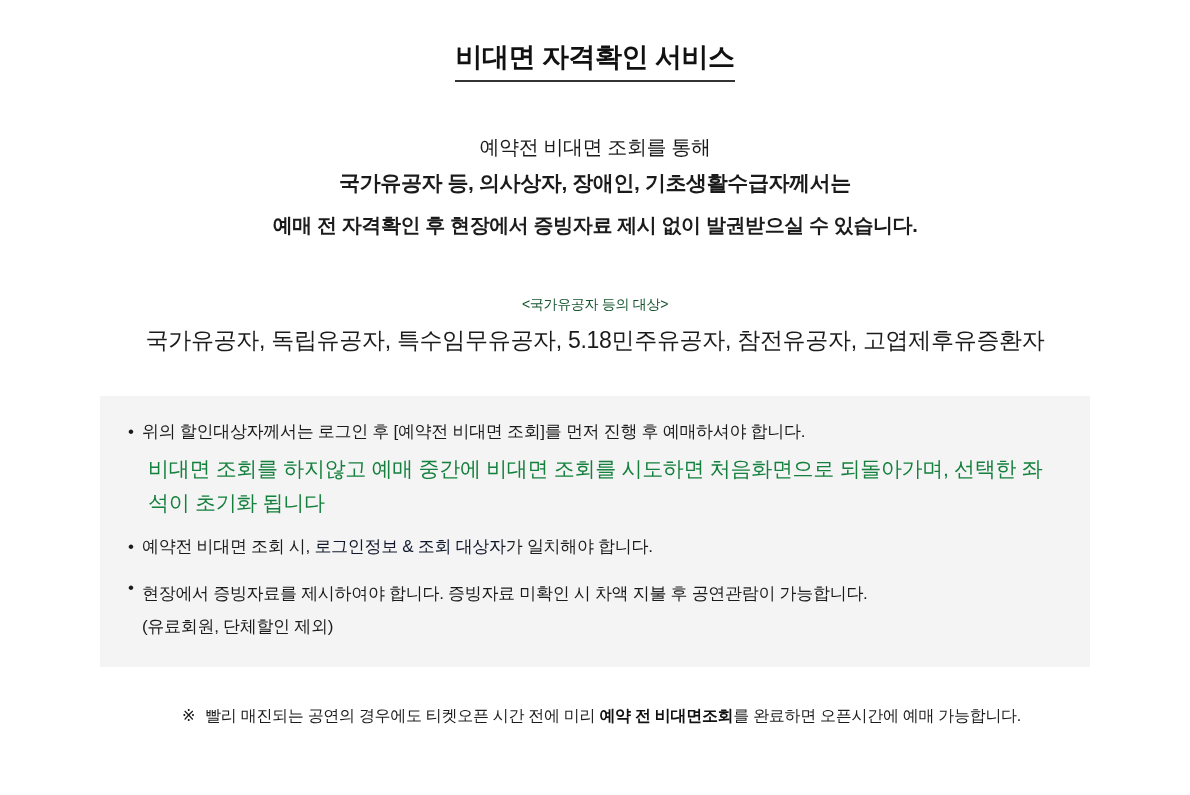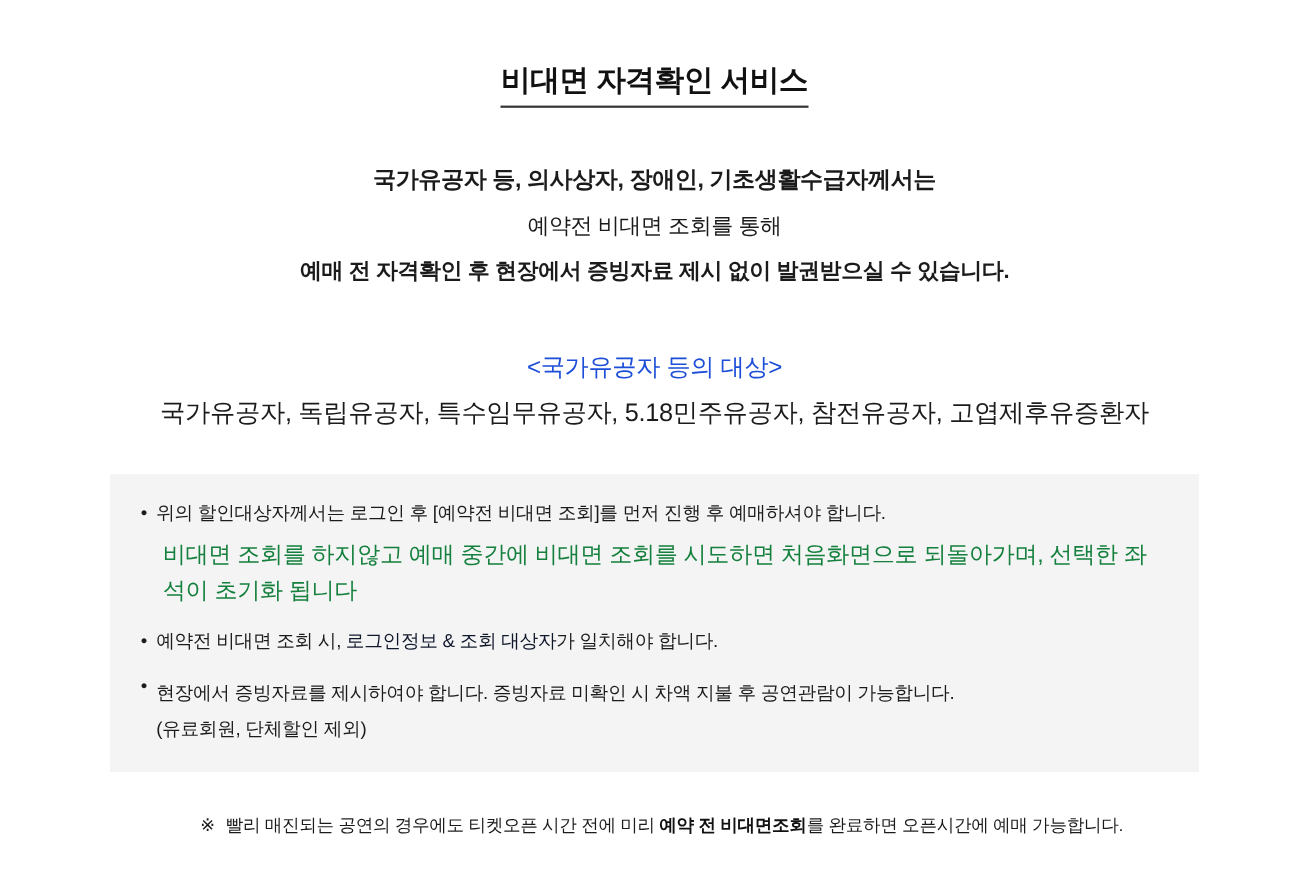--- a/index.html
+++ b/index.html
@@ -12,21 +12,20 @@
     background: #ffffff;
     font-family: "Liberation Sans", "DejaVu Sans", sans-serif;
     color: #222222;
     overflow: hidden;
   }
   .page {
     position: relative;
     width: 1190px;
     height: 652px;
     box-sizing: border-box;
-    margin-top: 16px;
   }
 
   
   .title-wrap {
     text-align: center;
     padding-top: 40px;
   }
   .title {
     display: inline-block;
     font-size: 27px;
@@ -62,22 +61,22 @@
     font-weight: bold;
     margin-top: 6px;
   }
 
   
   .target {
     text-align: center;
     margin-top: 50px;
   }
   .target-head {
-    font-size: 22px;
-    color: #1d4ed8;
+    font-size: 14px;
+    color: #14532d;
     letter-spacing: -0.3px;
     line-height: 1.7;
   }
   .target-list {
     font-size: 23px;
     color: #1b1b1b;
     letter-spacing: -0.3px;
     line-height: 1.7;
     margin-top: 4px;
   }
@@ -149,22 +148,22 @@
 </head>
 <body>
 
 <div class="page">
 
   <div class="title-wrap">
     <div class="title">비대면 자격확인 서비스</div>
   </div>
 
   <div class="intro">
+    <div class="intro-line l2">예약전 비대면 조회를 통해</div>
     <div class="intro-line l1">국가유공자 등, 의사상자, 장애인, 기초생활수급자께서는</div>
-    <div class="intro-line l2">예약전 비대면 조회를 통해</div>
     <div class="intro-line l3">예매 전 자격확인 후 현장에서 증빙자료 제시 없이 발권받으실 수 있습니다.</div>
   </div>
 
   <div class="target">
     <div class="target-head">&lt;국가유공자 등의 대상&gt;</div>
     <div class="target-list">국가유공자, 독립유공자, 특수임무유공자, 5.18민주유공자, 참전유공자, 고엽제후유증환자</div>
   </div>
 
   <div class="notice">
 

